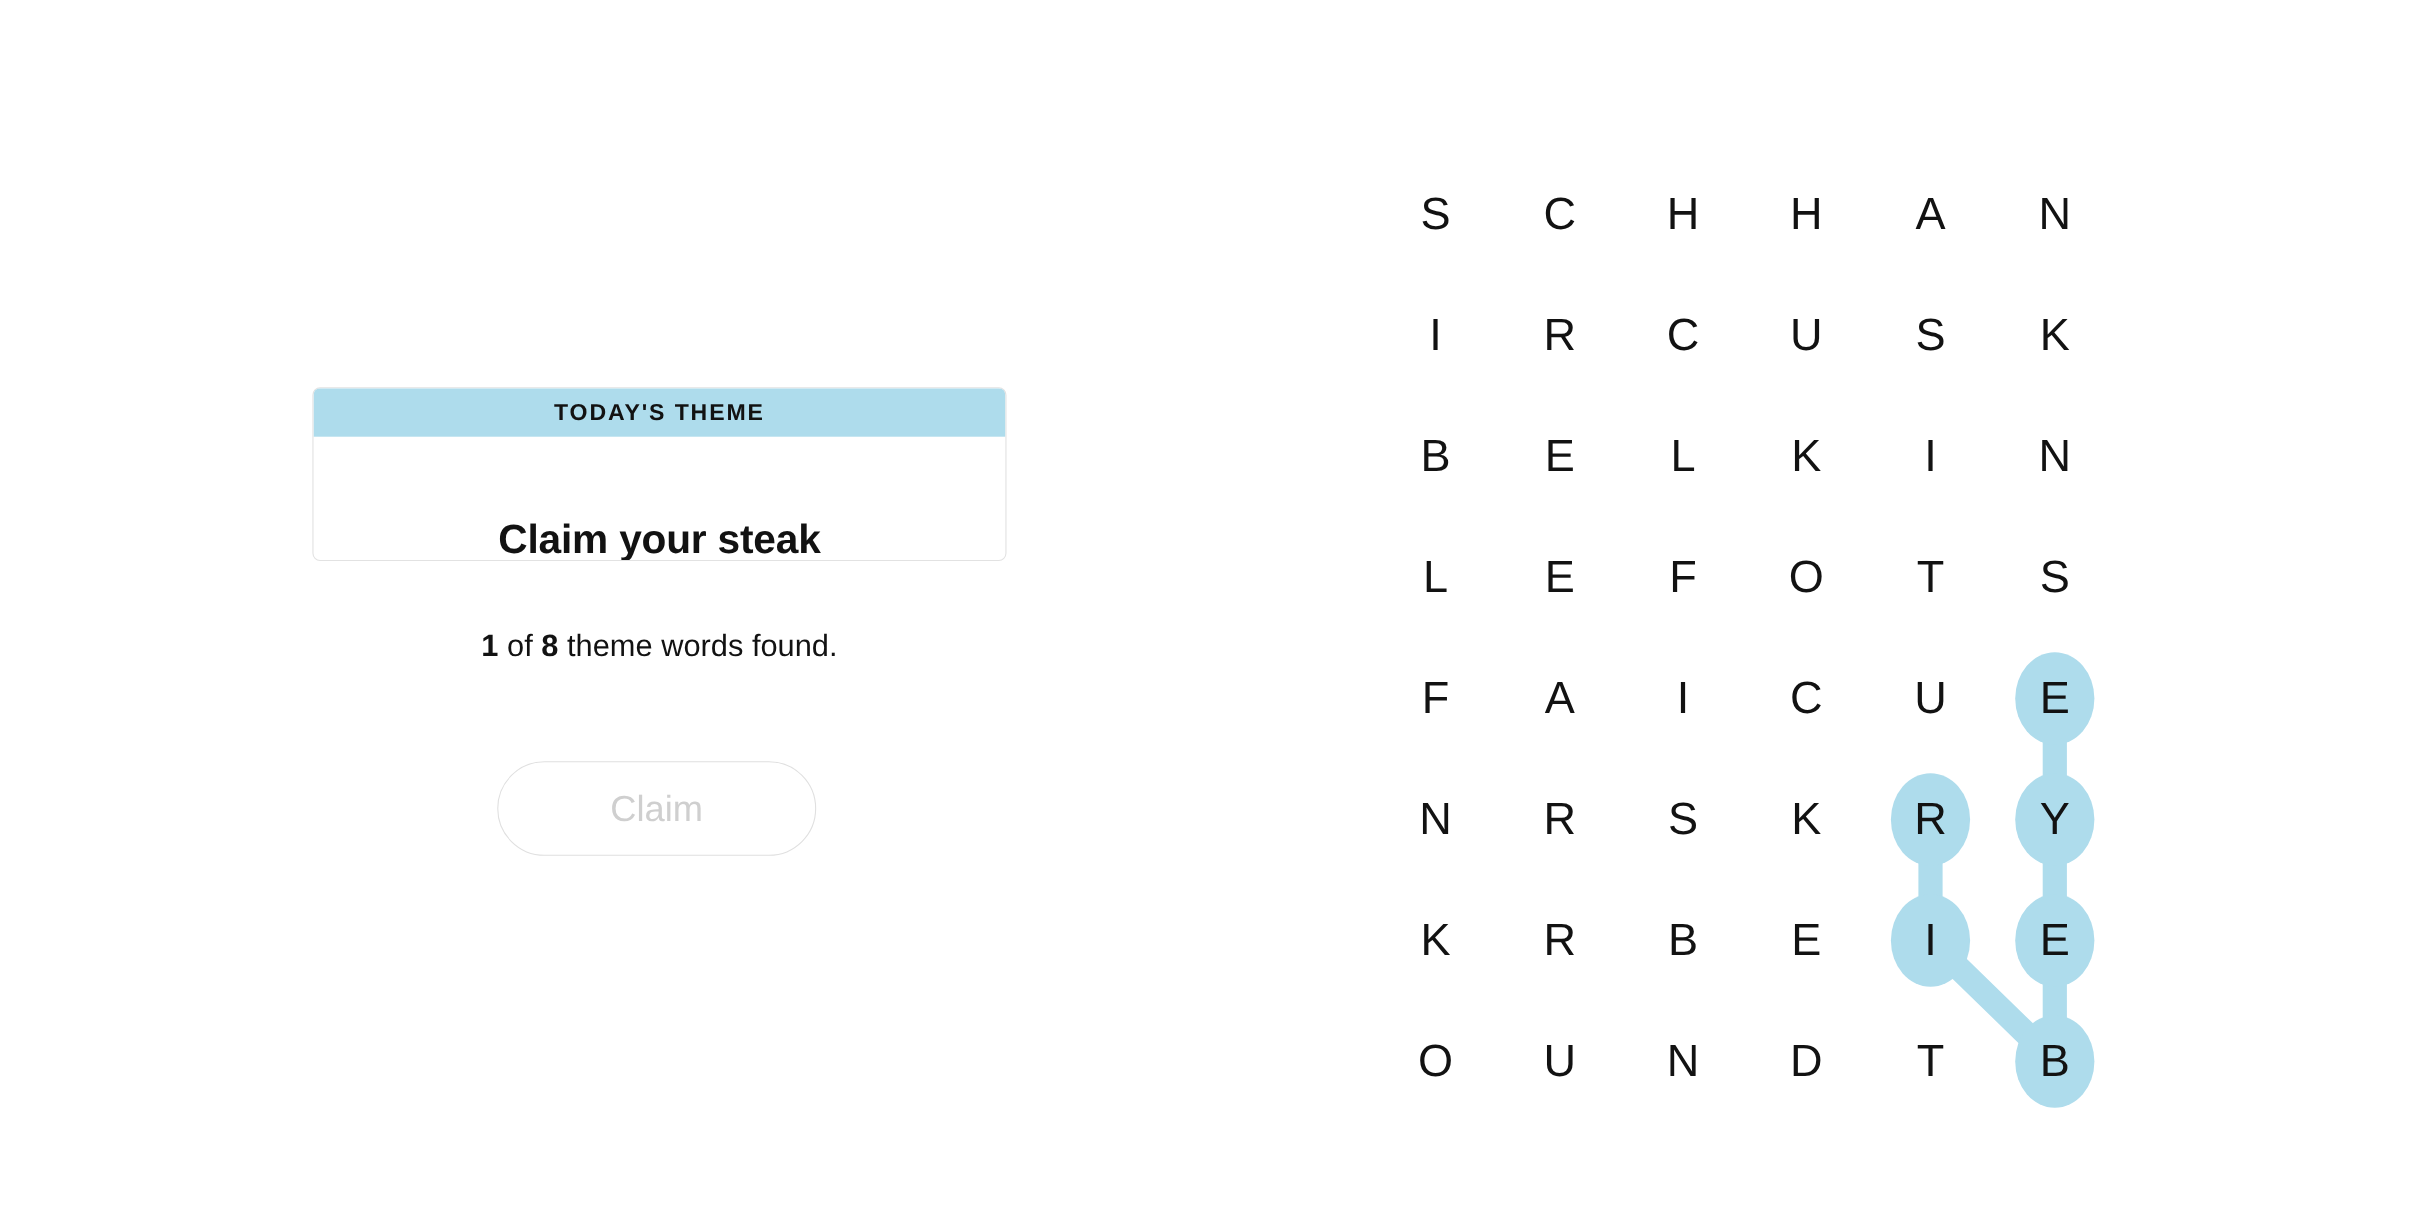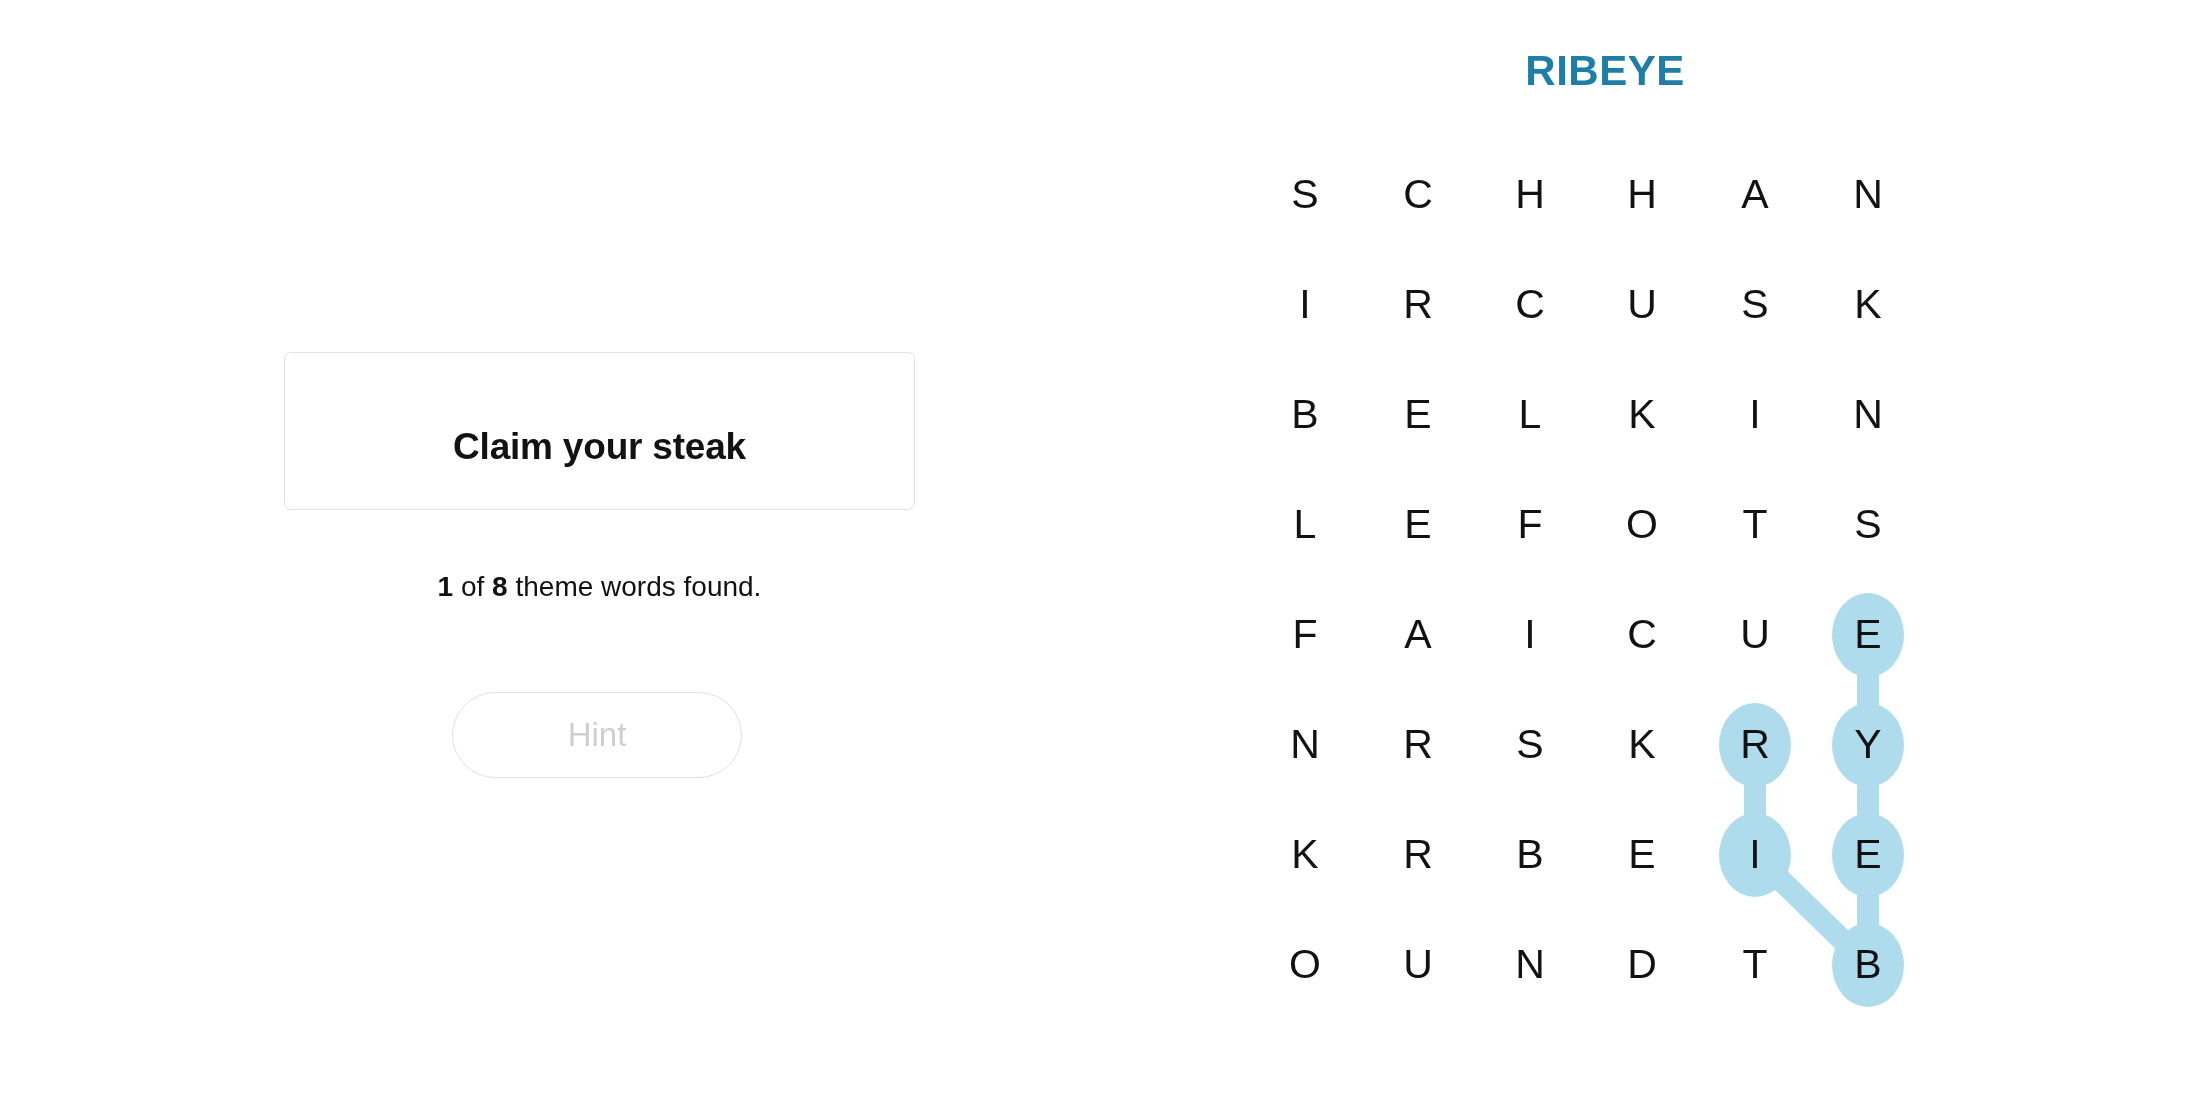--- a/index.html
+++ b/index.html
@@ -179,35 +179,37 @@
   }
 </style>
 </head>
 <body>
 
 <div id="app">
 
   <div class="left-panel">
 
     <div class="theme-card">
+      <div class="theme-card-header">
+        <div class="theme-card-header-label">TODAY'S THEME</div>
+      </div>
       <div class="theme-card-body">
         <div class="theme-card-clue">Claim your steak</div>
       </div>
     </div>
 
     <div class="progress-line">
       <b>1</b><span> of </span><b>8</b><span> theme words found.</span>
     </div>
 
-    <button class="hint-button" disabled="">Hint</button>
+    <button class="hint-button" disabled="">Claim</button>
   </div>
 
   <div class="board-panel">
 
-    <div class="board-title">RIBEYE</div>
 
     <div class="grid-wrap">
       <svg class="grid-svg" viewBox="0 0 680 880" preserveAspectRatio="none" aria-hidden="true">
         <g id="path-group">
             <line x1="619" y1="465" x2="619" y2="575" stroke="#AEDCEC" stroke-width="22" stroke-linecap="round"></line>
             <line x1="619" y1="575" x2="619" y2="685" stroke="#AEDCEC" stroke-width="22" stroke-linecap="round"></line>
             <line x1="619" y1="685" x2="619" y2="795" stroke="#AEDCEC" stroke-width="22" stroke-linecap="round"></line>
             <line x1="619" y1="795" x2="506" y2="685" stroke="#AEDCEC" stroke-width="22" stroke-linecap="round"></line>
             <line x1="506" y1="685" x2="506" y2="575" stroke="#AEDCEC" stroke-width="22" stroke-linecap="round"></line>
             <ellipse cx="619" cy="465" rx="36" ry="42" fill="#AEDCEC"></ellipse>

